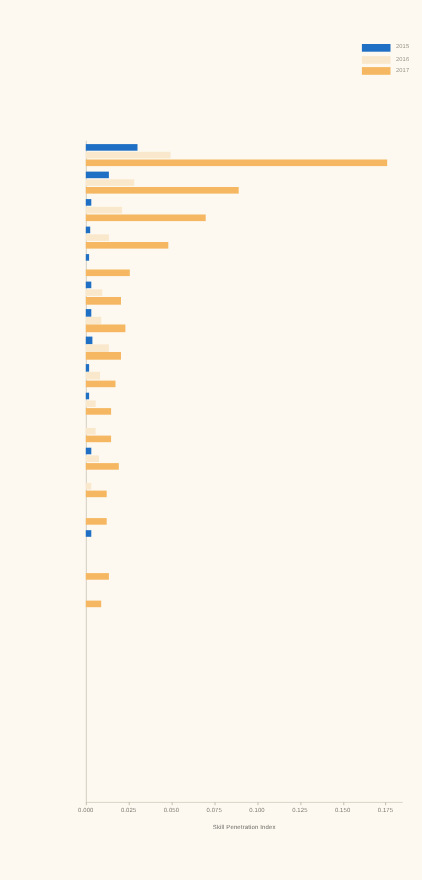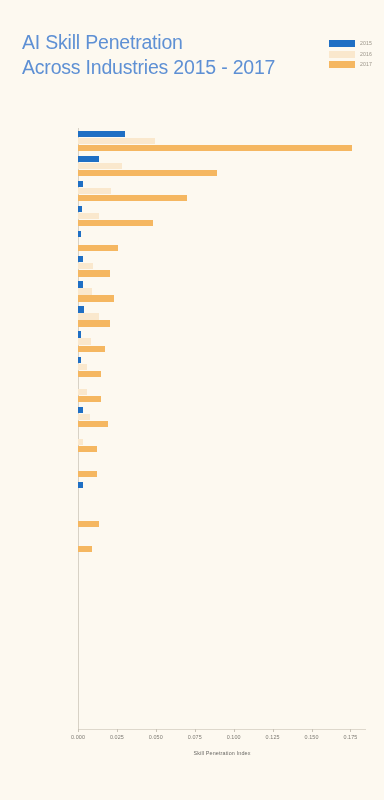--- a/index.html
+++ b/index.html
@@ -132,22 +132,20 @@
     text-align: center;
     font-size: 5.4px;
     color: #6b6a66;
     letter-spacing: 0.15px;
   }
 </style>
 </head>
 <body>
 
 <div id="header">
-  <div id="chart-title">AI Skill Penetration
-Across Industries 2015 - 2017</div>
   <div id="legend">
       <div class="legend-row">
         <span class="legend-swatch" style="background: rgb(31, 111, 196);"></span>
         <span class="legend-label">2015</span>
       </div>
       <div class="legend-row">
         <span class="legend-swatch" style="background: rgb(250, 232, 205);"></span>
         <span class="legend-label">2016</span>
       </div>
       <div class="legend-row">

